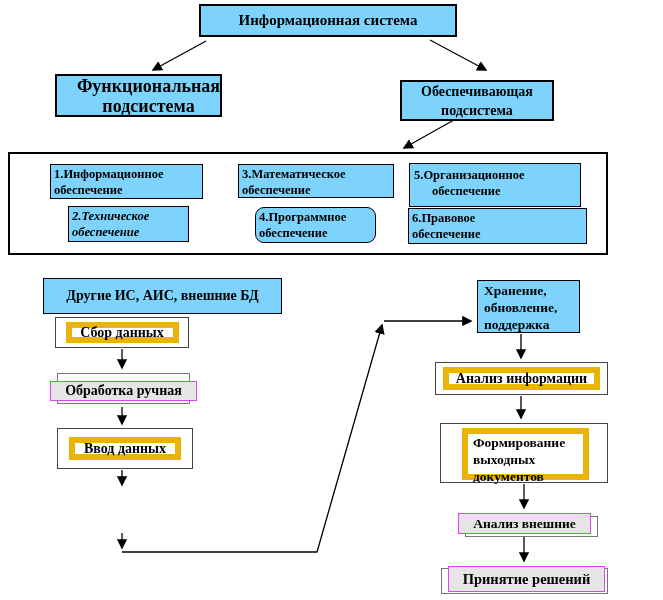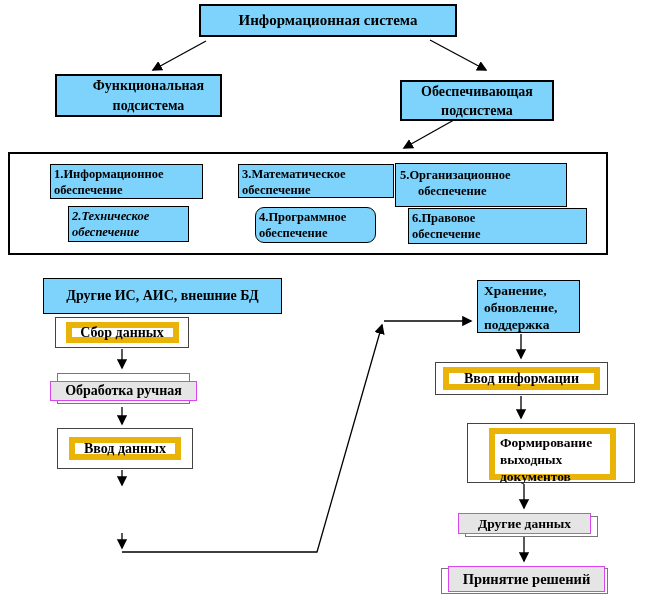--- a/index.html
+++ b/index.html
@@ -9,45 +9,45 @@
     font-weight:bold;color:#000;overflow:hidden;
   }
   .canvas *{box-sizing:border-box;}
   svg.wires{position:absolute;left:0;top:0;z-index:1;pointer-events:none;}
   .node{position:absolute;border:1px solid #000;background:#7dd3fc;z-index:2;}
   .pre{white-space:pre-line;}
   .ctr{display:flex;align-items:center;justify-content:center;text-align:center;}
 
   
   #box-root{left:199px;top:4px;width:258px;height:33px;border-width:2px;font-size:15px;}
-  #box-func{left:55px;top:74px;width:167px;height:43px;border-width:2px;font-size:14px;line-height:20px;padding-left:20px;}
+  #box-func{left:55px;top:74px;width:167px;height:43px;border-width:2px;font-size:18px;line-height:20px;padding-left:20px;}
   #box-prov{left:400px;top:80px;width:154px;height:41px;border-width:2px;font-size:14px;line-height:19px;}
   #box-container{left:8px;top:152px;width:600px;height:103px;border-width:2px;background:transparent;}
   .item{font-size:12.5px;line-height:16px;padding:1px 3px;}
   #item-1{left:50px;top:164px;width:153px;height:35px;}
   #item-2{left:68px;top:206px;width:121px;height:36px;font-style:italic;}
   #item-3{left:238px;top:164px;width:156px;height:34px;}
   #item-4{left:255px;top:207px;width:121px;height:36px;border-radius:9px;}
-  #item-5{left:395px;top:163px;width:172px;height:44px;padding-left:22px;text-indent:-18px;padding-top:3px;}
+  #item-5{left:409px;top:163px;width:172px;height:44px;padding-left:22px;text-indent:-18px;padding-top:3px;}
   #item-6{left:408px;top:208px;width:179px;height:36px;}
 
   
   #flow-other{left:10px;top:278px;width:239px;height:36px;font-size:14px;margin-left:33px;}
   #flow-khran{left:477px;top:280px;width:103px;height:53px;font-size:13.5px;line-height:17px;padding:1px 2px 0 6px;}
 
   
   .dframe{position:absolute;border:1px solid #444;background:#fff;z-index:2;display:flex;align-items:center;justify-content:center;}
   .dframe .innerbox{border:6px solid #eab308;background:#fff;display:flex;align-items:center;justify-content:center;text-align:center;font-size:14px;}
   #flow-sbor{left:55px;top:317px;width:134px;height:31px;}
   #flow-sbor .innerbox{width:113px;height:21px;}
   #flow-vvod{left:57px;top:428px;width:136px;height:41px;}
   #flow-vvod .innerbox{width:112px;height:23px;}
   #flow-poisk{left:435px;top:362px;width:173px;height:33px;}
   #flow-poisk .innerbox{width:157px;height:23px;}
-  #flow-form{left:440px;top:423px;width:168px;height:60px;display:block;margin-left:27px;}
+  #flow-form{left:440px;top:423px;width:168px;height:60px;display:block;}
   #flow-form .innerbox{position:absolute;left:21px;top:4px;width:127px;height:52px;
     display:block;text-align:left;font-size:13.5px;line-height:17px;padding:0 0 0 5px;}
 
   
   .layered{position:absolute;z-index:2;}
   .layered .back{position:absolute;border:1px solid #777;background:#fff;}
   .layered .front{position:absolute;border:1px solid #d946ef;background:#e5e5e5;
     display:flex;align-items:center;justify-content:center;text-align:right;font-size:14px;}
   #flow-ruch{left:50px;top:373px;width:148px;height:33px;}
   #flow-ruch .back{left:7px;top:0;width:133px;height:31px;}
@@ -128,32 +128,32 @@
   <div class="dframe" id="flow-vvod">
     <div class="innerbox">Ввод данных</div>
   </div>
 
 
   <div class="node pre" id="flow-khran">Хранение,
 обновление,
 поддержка</div>
 
   <div class="dframe" id="flow-poisk">
-    <div class="innerbox">Ввод информации</div>
+    <div class="innerbox">Анализ информации</div>
   </div>
 
   <div class="dframe" id="flow-form">
     <div class="innerbox pre">Формирование
 выходных
 документов</div>
   </div>
 
   <div class="layered" id="flow-analiz">
     <div class="back"></div>
-    <div class="front">Другие данных</div>
+    <div class="front">Анализ внешние</div>
   </div>
 
   <div class="layered" id="flow-prin">
     <div class="back"></div>
     <div class="front">Принятие решений</div>
   </div>
 
 </div>
 
 </body></html>

